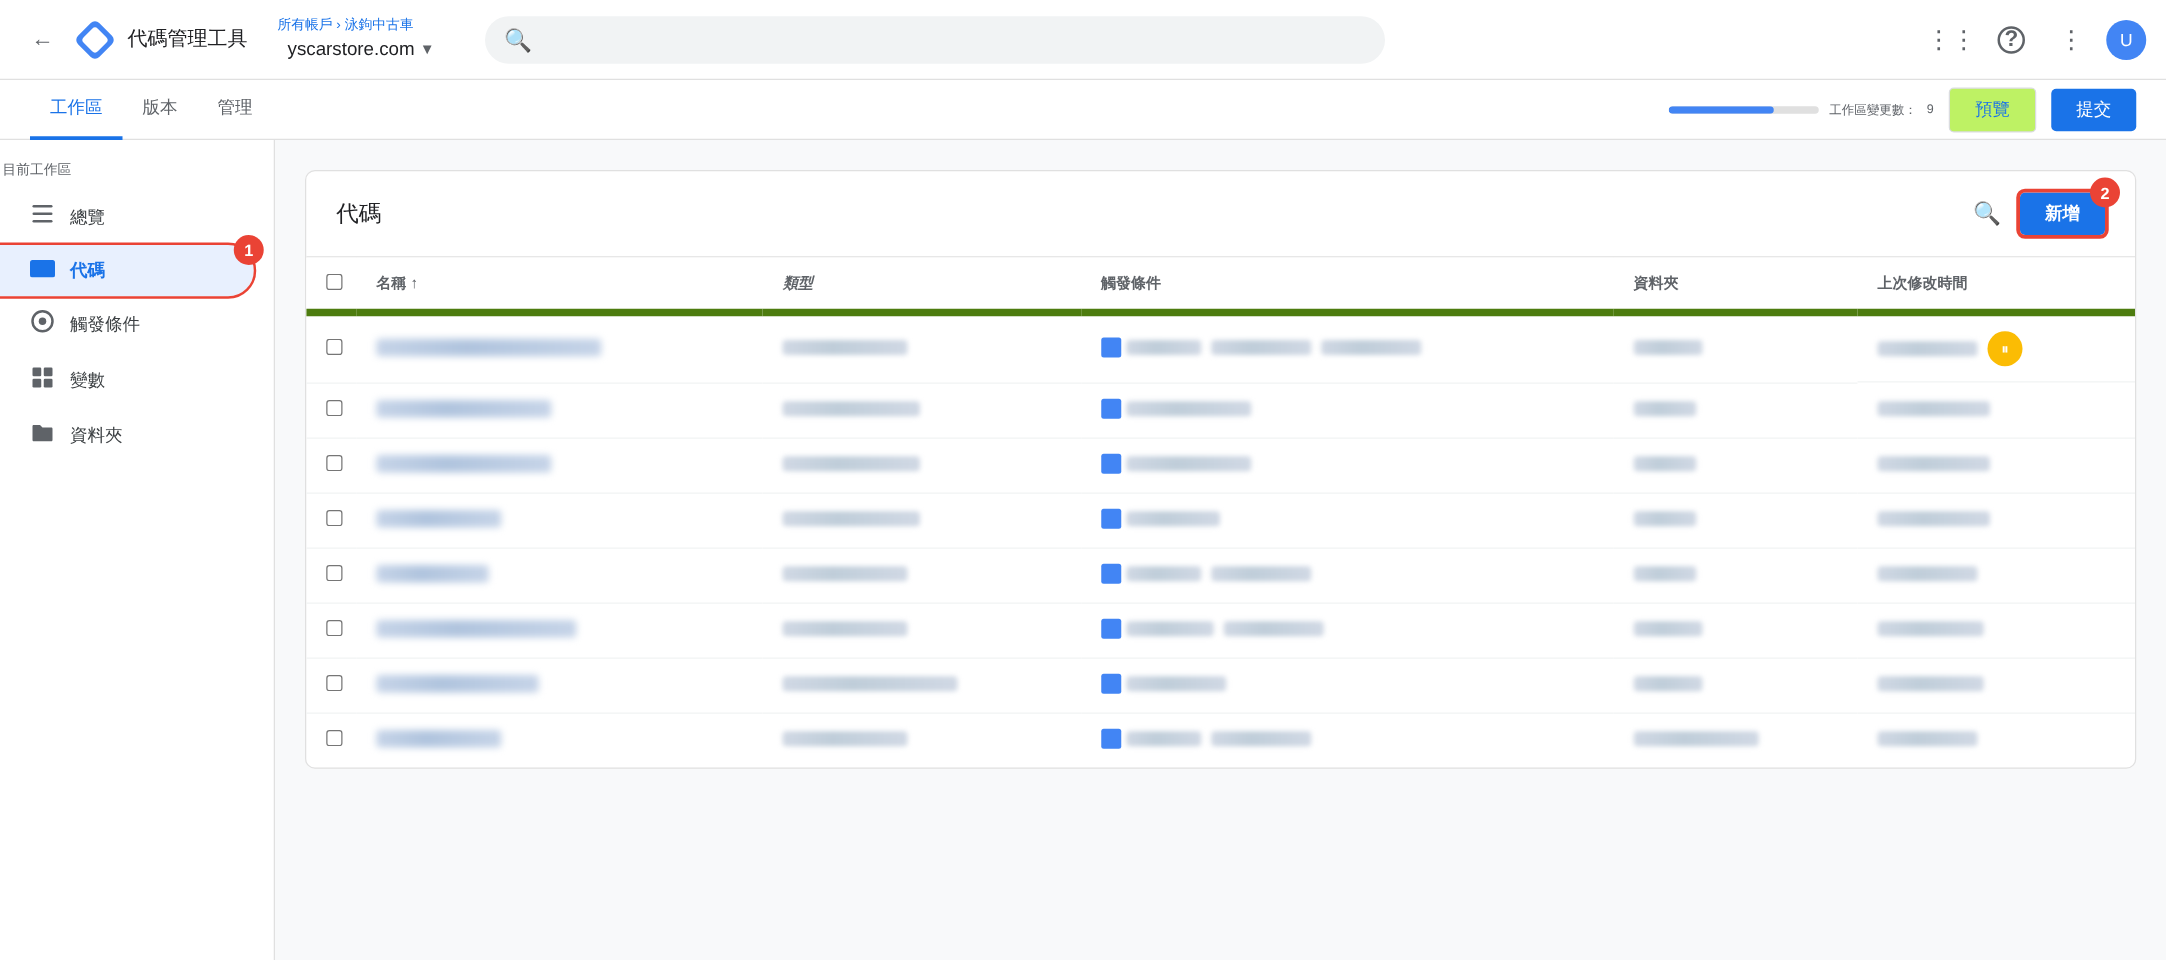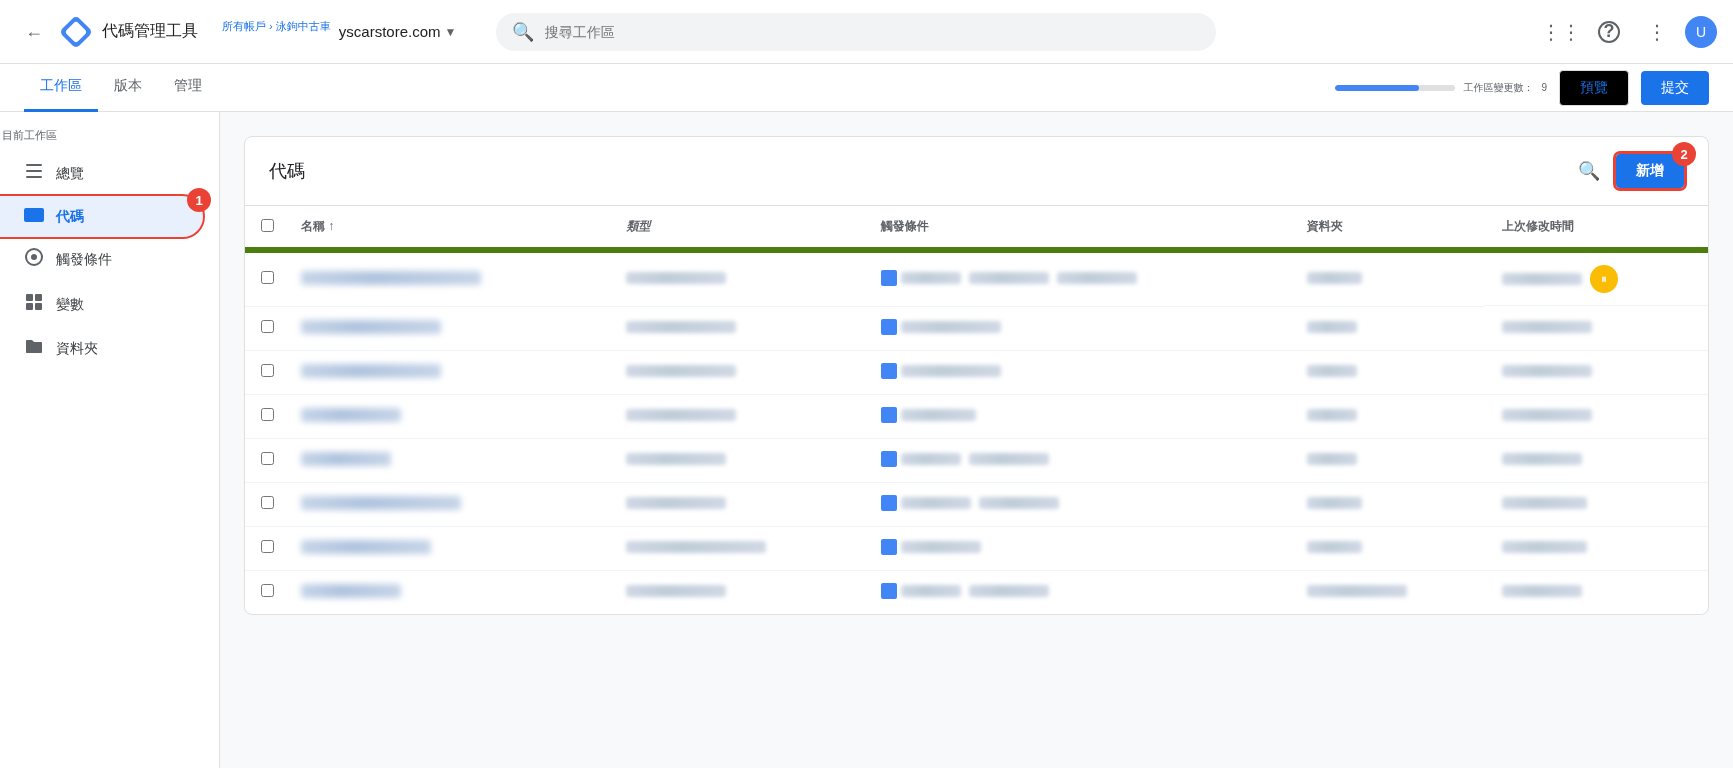--- a/index.html
+++ b/index.html
@@ -40,21 +40,21 @@
       height: 32px;
     }
     .topbar-app-name {
       font-size: 16px;
       font-weight: 500;
       color: #202124;
       white-space: nowrap;
     }
     .topbar-breadcrumb {
       display: flex;
-      flex-direction: row;
+      flex-direction: column;
       margin-right: 8px;
     }
     .breadcrumb-top {
       font-size: 11px;
       color: #5f6368;
     }
     .breadcrumb-top span { color: #1a73e8; cursor: pointer; }
     .account-selector {
       display: flex;
       align-items: center;
@@ -169,21 +169,21 @@
     .changes-bar-fill {
       height: 100%;
       background: #4285f4;
       border-radius: 3px;
       width: 70%;
     }
     .btn-preview {
       padding: 8px 20px;
       border: 1px solid #dadce0;
       border-radius: 4px;
-      background: #000000;
+      background: #bef264;
       color: #1a73e8;
       font-size: 14px;
       font-weight: 500;
       cursor: pointer;
     }
     .btn-submit {
       padding: 8px 20px;
       border: none;
       border-radius: 4px;
       background: #1a73e8;
@@ -423,21 +423,20 @@
       <span>泳鉤中古車</span>
     </div>
     <div class="account-selector">
       <span>yscarstore.com</span>
       <span class="arrow">▼</span>
     </div>
   </div>
   <div class="topbar-search">
     <div class="search-box">
       <span class="search-icon-small">🔍</span>
-      <input type="text" placeholder="搜尋工作區" style="">
     </div>
   </div>
   <div class="topbar-right">
     <div class="icon-btn">
       <span>⋮⋮</span>
     </div>
     <div class="icon-btn">
       <span style="font-size:18px;font-weight:600;border:2px solid #5f6368;border-radius:50%;width:22px;height:22px;display:flex;align-items:center;justify-content:center;">?</span>
     </div>
     <div class="icon-btn">

